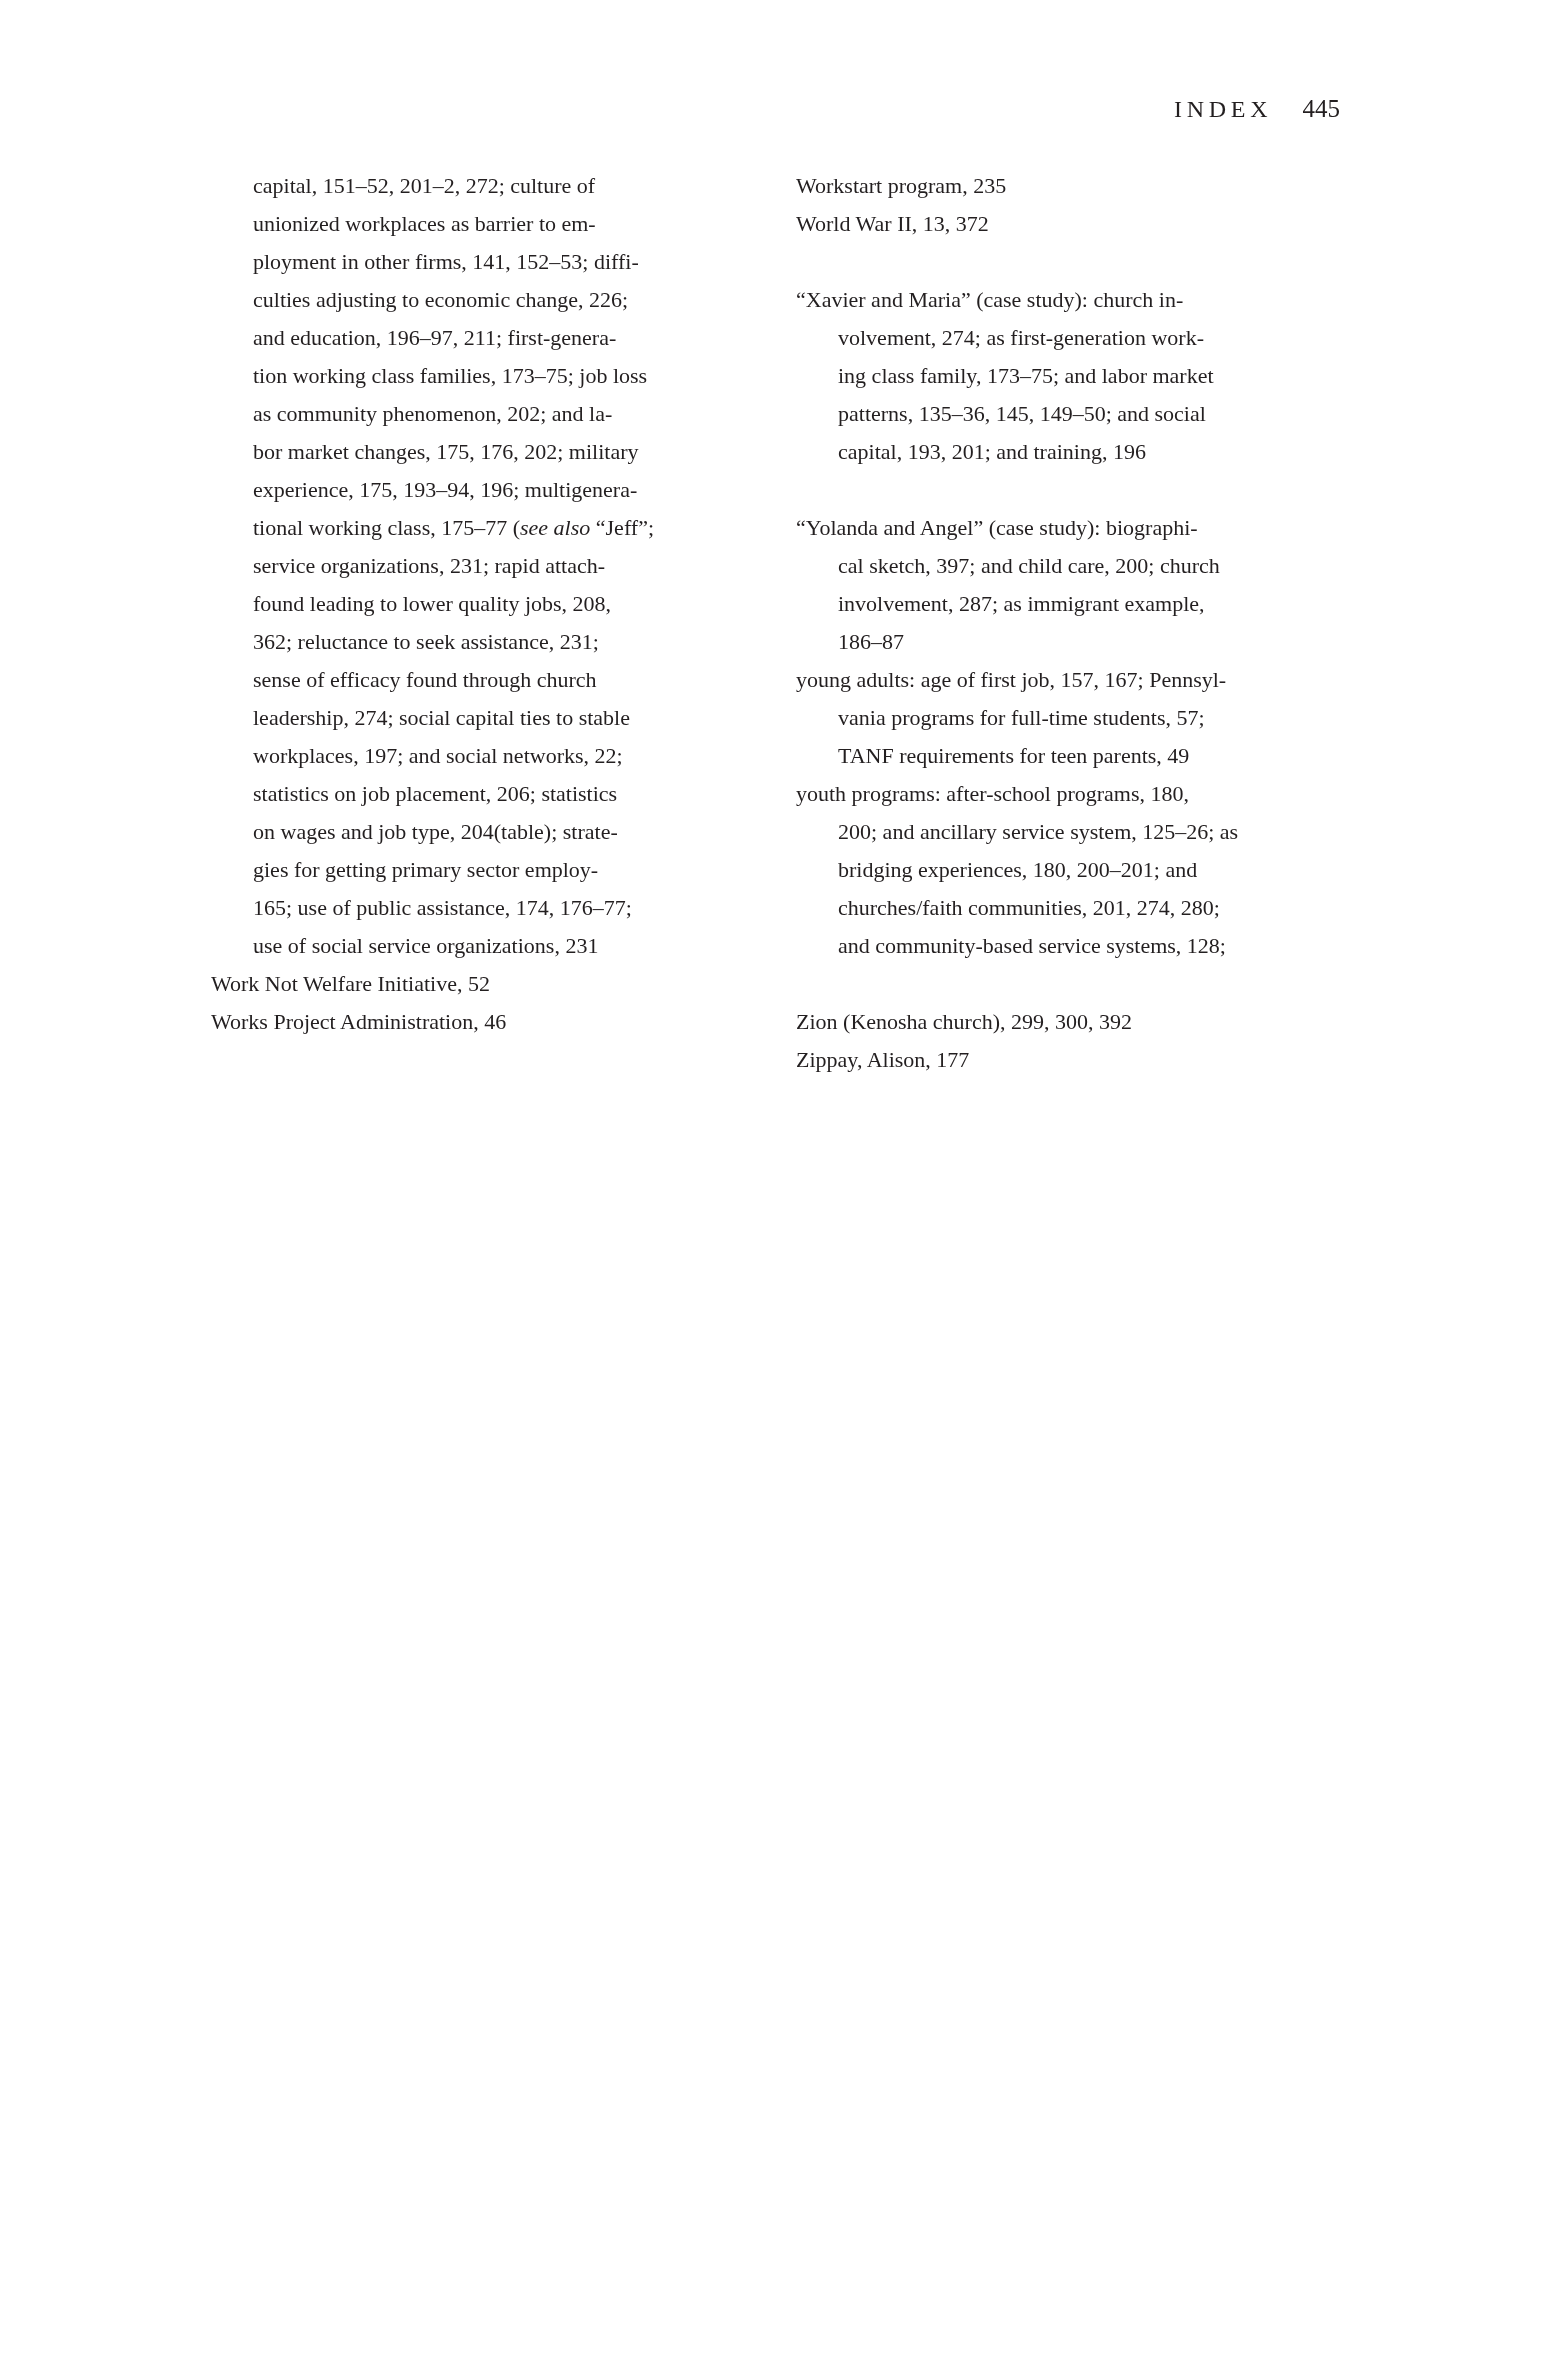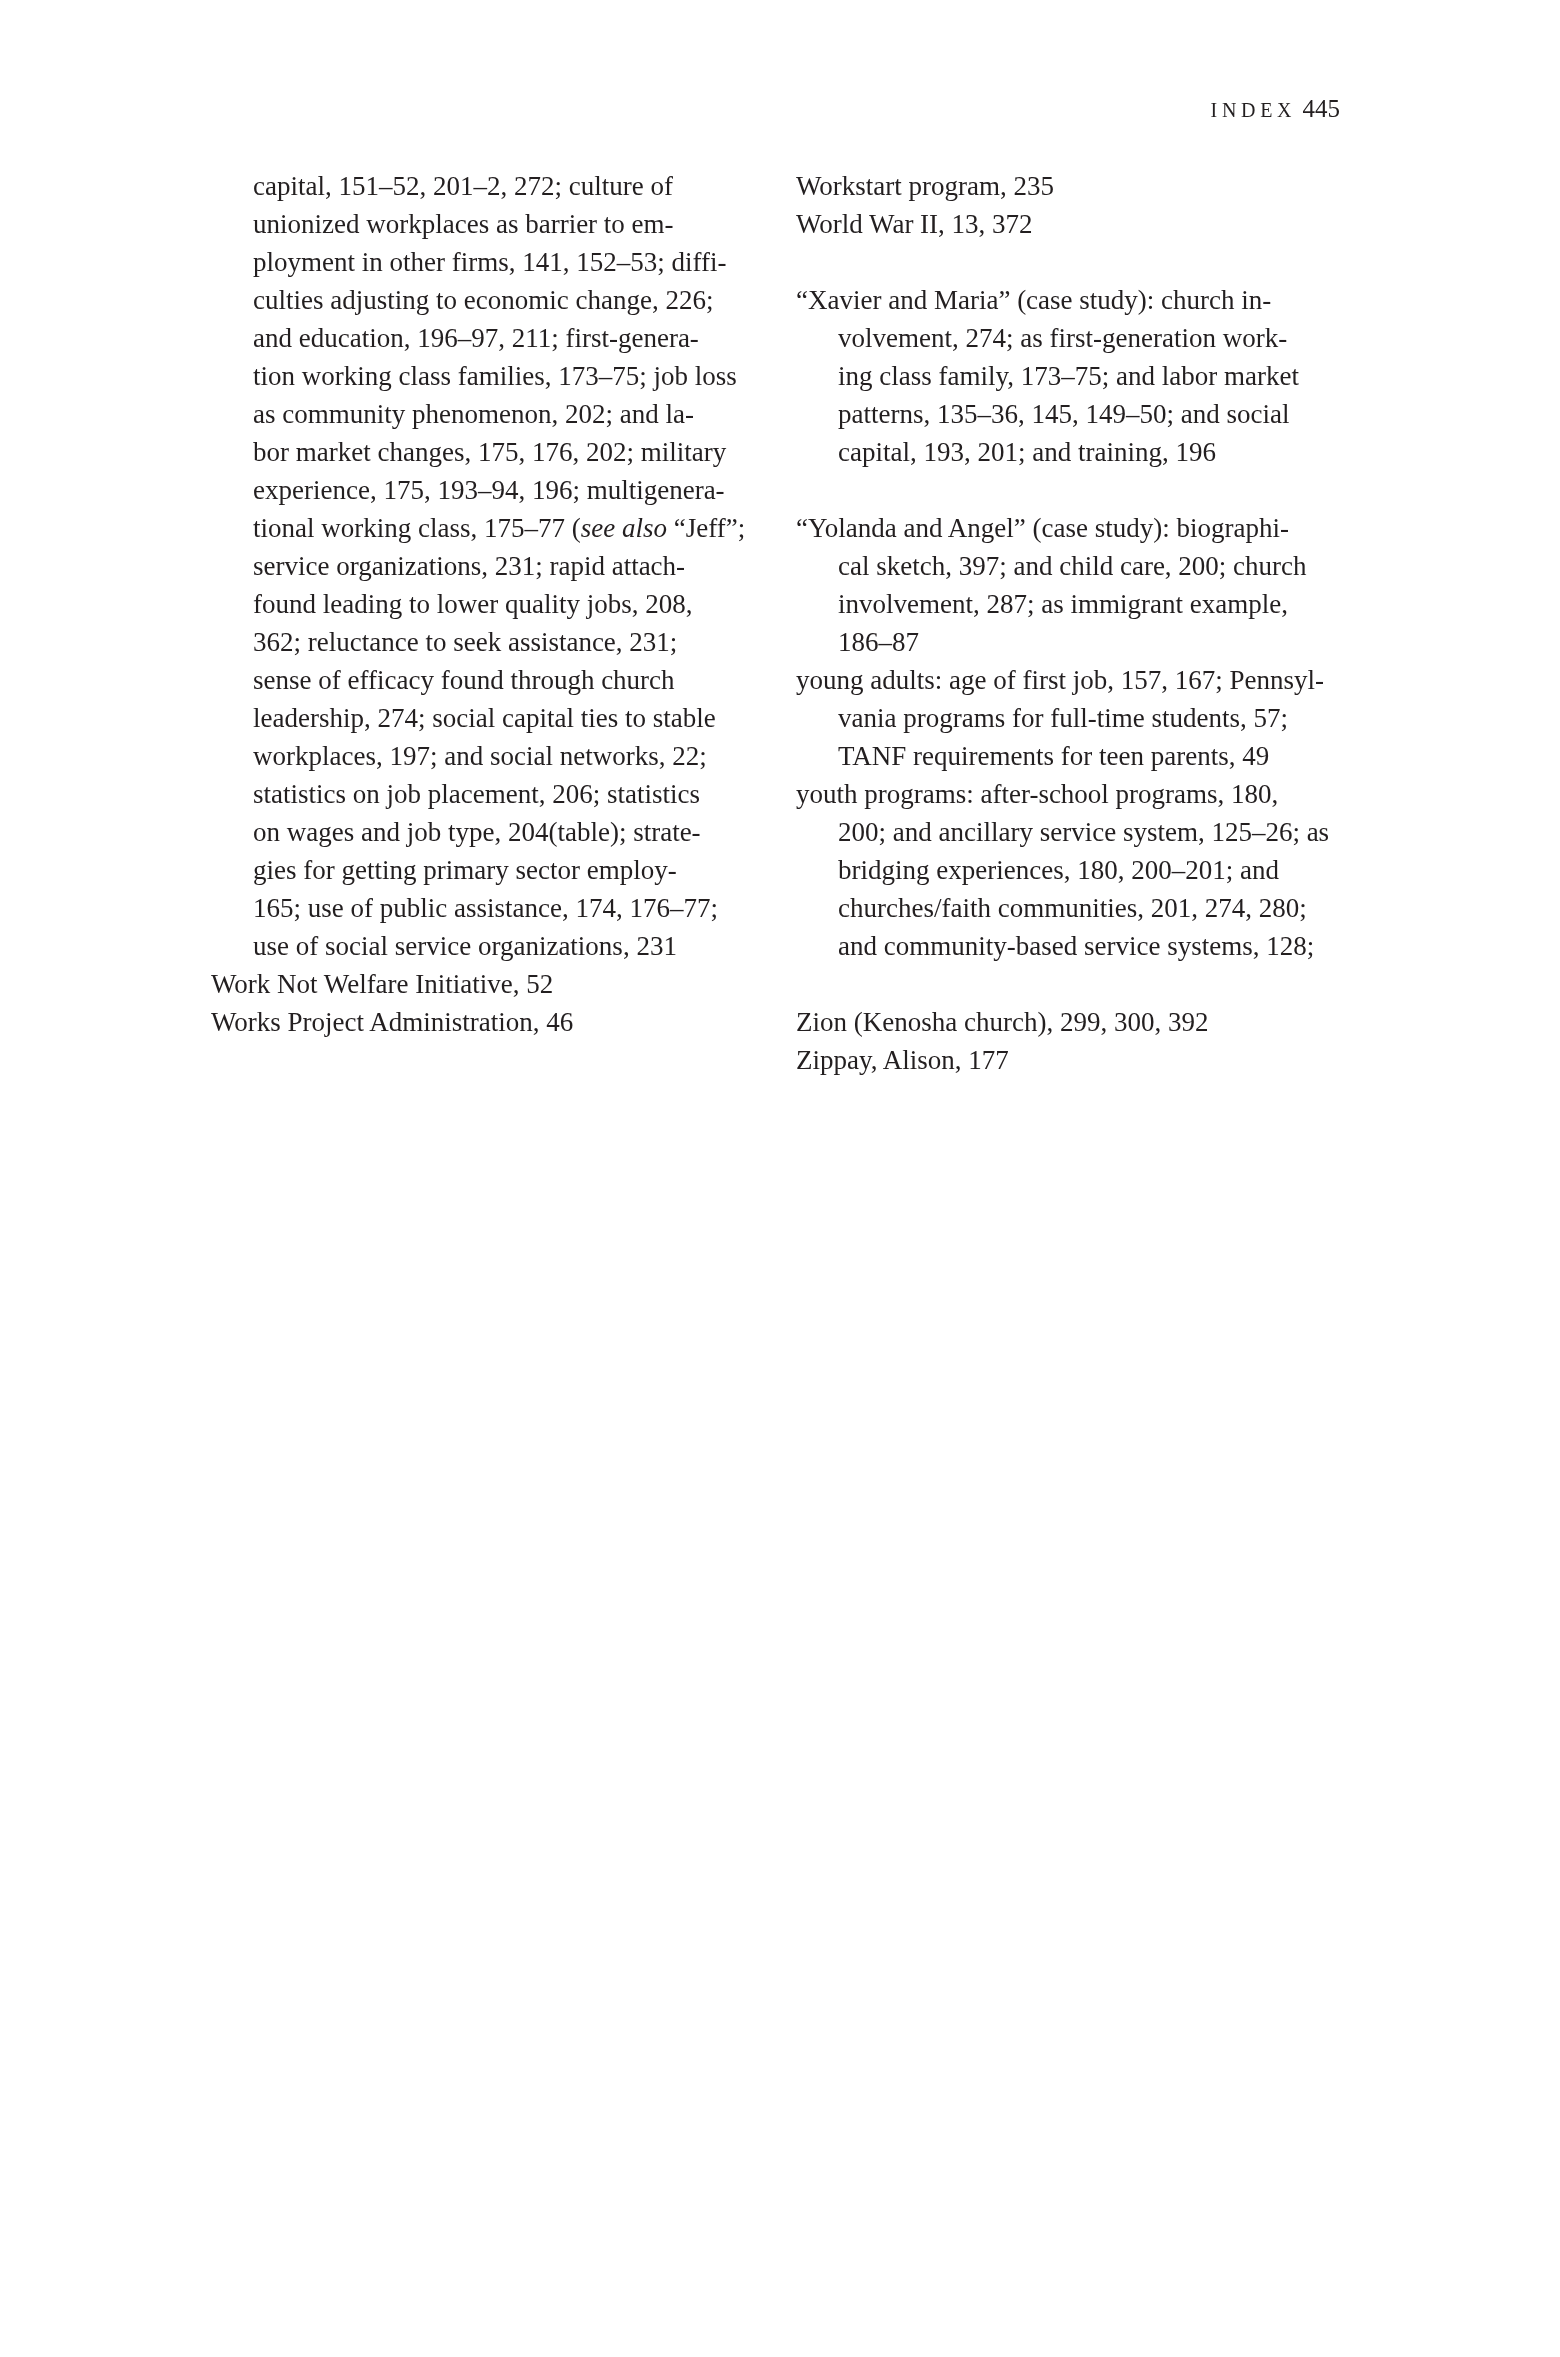--- a/index.html
+++ b/index.html
@@ -6,25 +6,25 @@
   body {
     width: 1561px; height: 2357px; position: relative; overflow: hidden;
     font-family: "Liberation Serif", "DejaVu Serif", serif;
     color: #231f20;
   }
   .running-head {
     position: absolute; top: 92px; right: 221px;
     font-size: 25px; line-height: 34px; white-space: nowrap;
   }
   .running-head .label {
-    letter-spacing: 4.7px; font-size: 20px; 
+    letter-spacing: 4.7px; font-size: 24px; margin-right: 24px;
   }
   .col {
     position: absolute; top: 167px;
-    font-size: 27px; line-height: 38px;
+    font-size: 22px; line-height: 38px;
   }
   .col-left { left: 211px; width: 562px; }
   .col-right { left: 796px; width: 562px; }
   .line { white-space: nowrap; height: 38px; }
   .indent { padding-left: 42px; }
   .blank { height: 38px; }
   .entry { }
   em { font-style: italic; }
 </style>
 </head>

